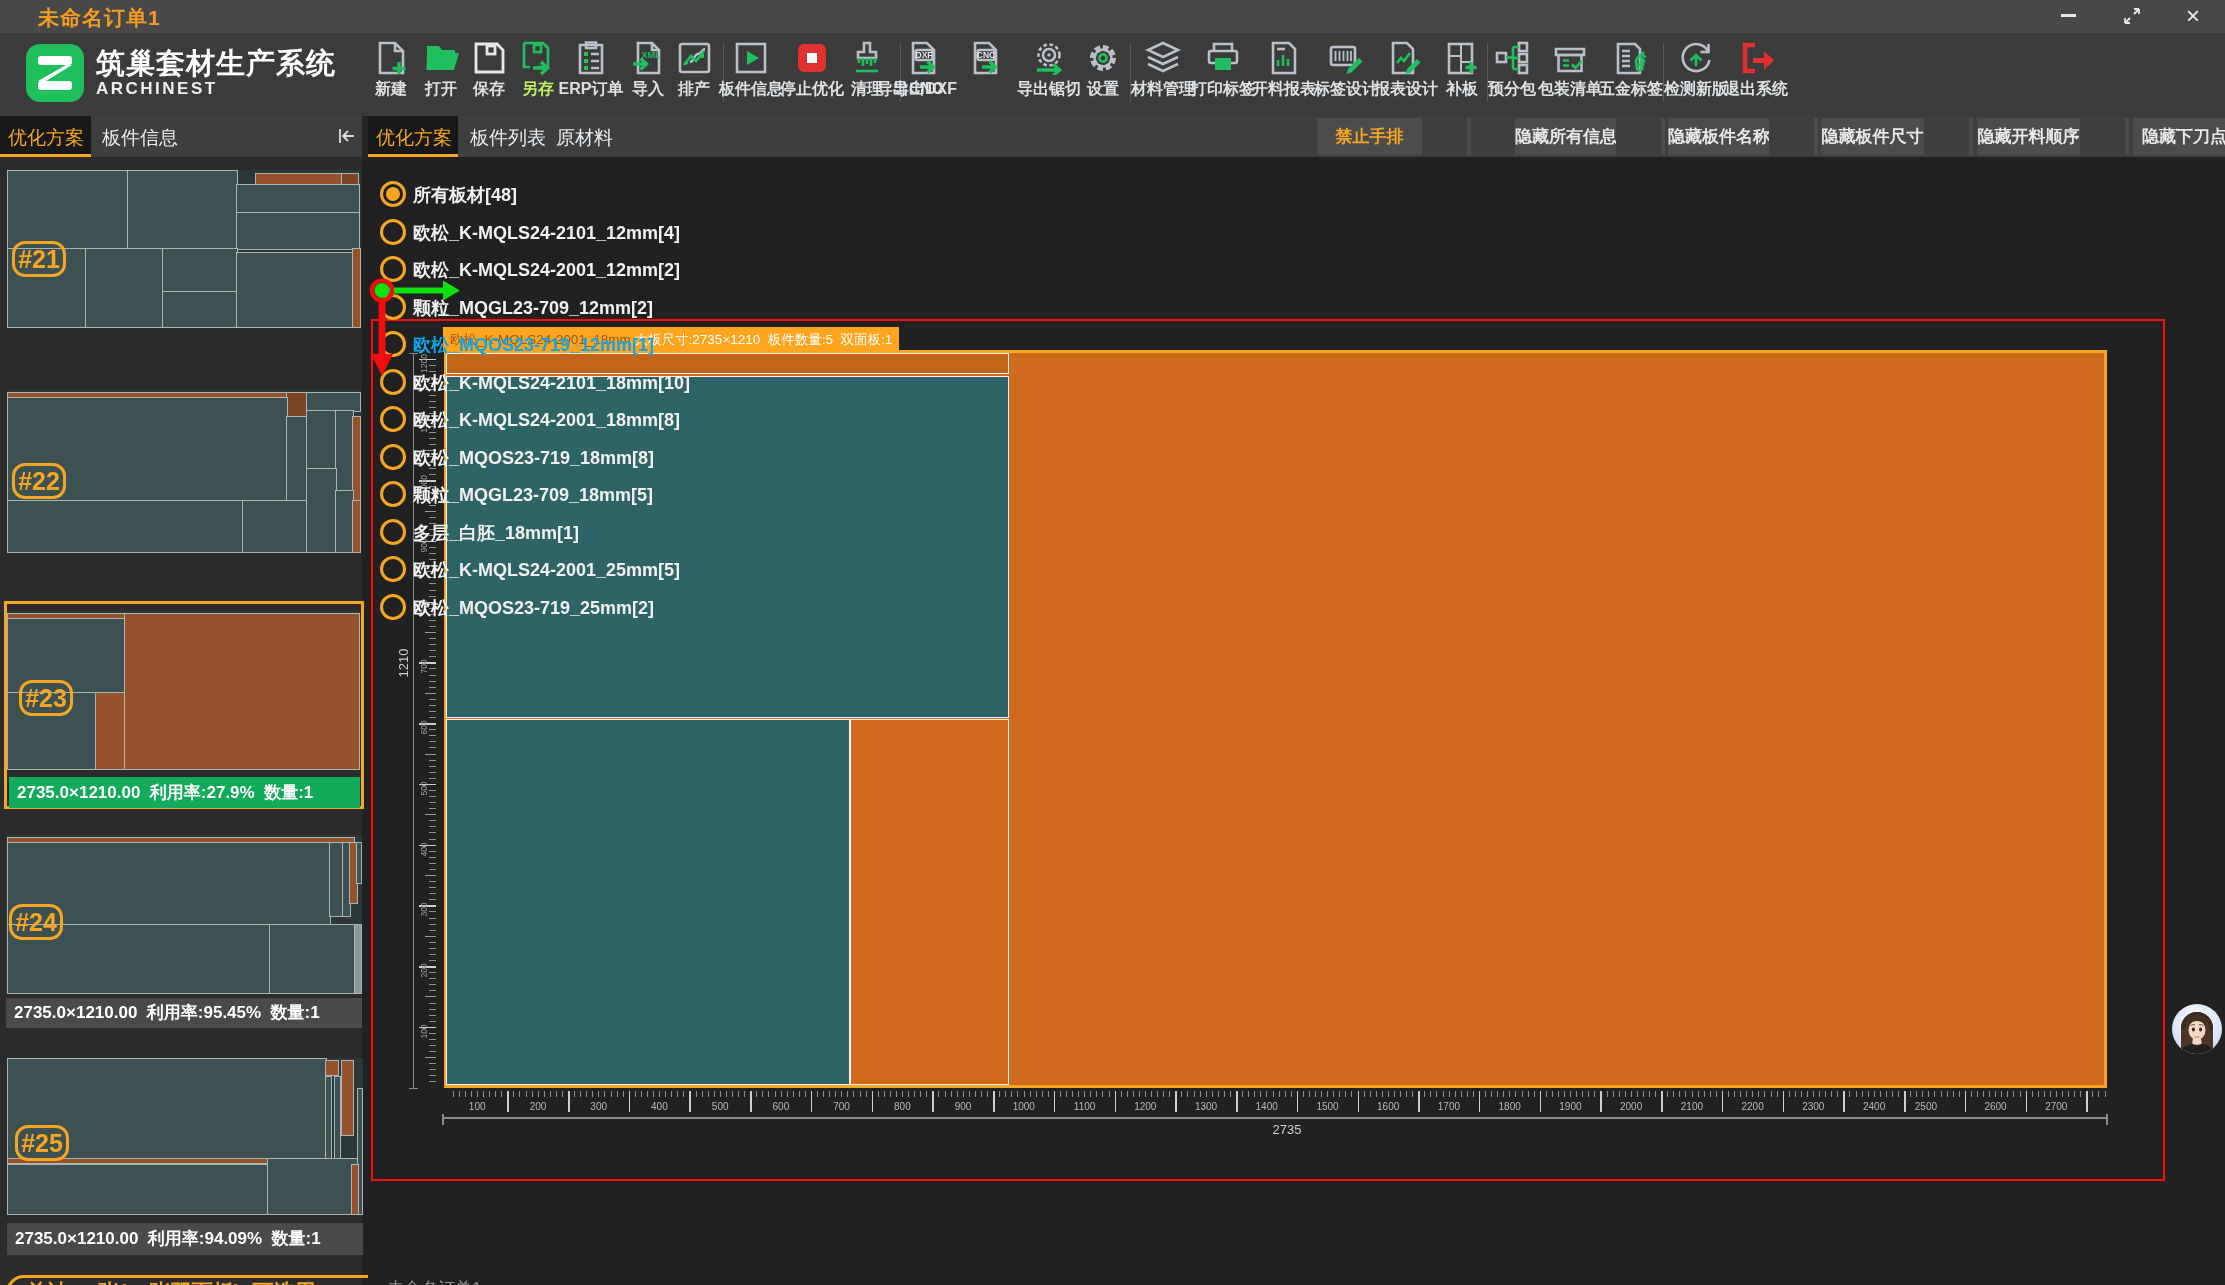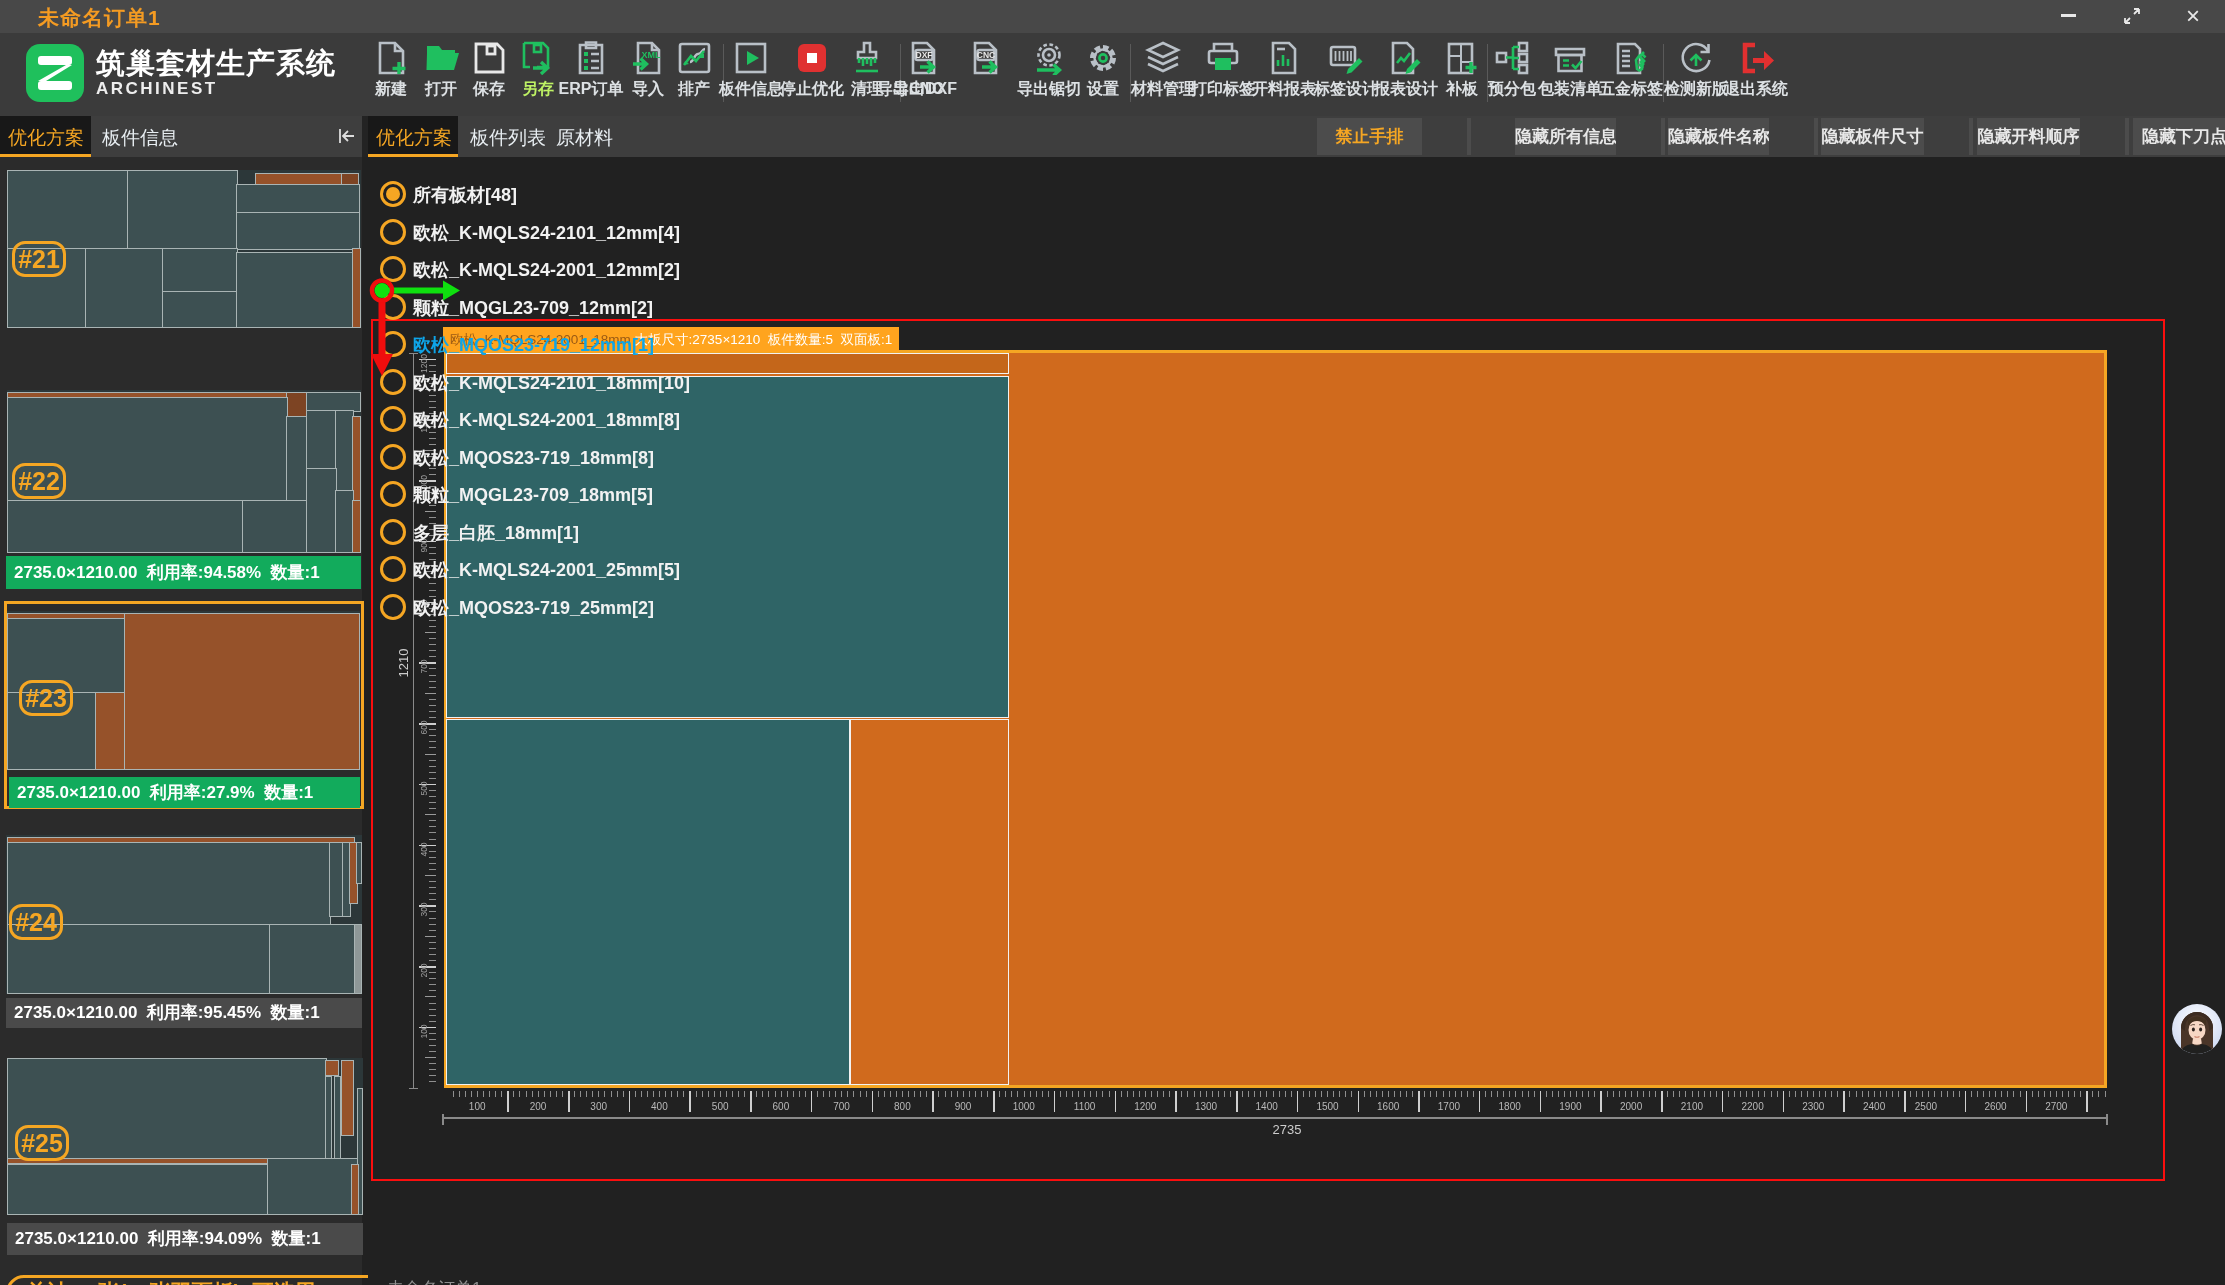--- a/index.html
+++ b/index.html
@@ -237,21 +237,20 @@
     <div class="cell" style="left:7px;top:397px;width:281px;height:105px;background:#3d5052"></div>
     <div class="cell" style="left:286px;top:416px;width:22px;height:86px;background:#3d5052"></div>
     <div class="cell" style="left:306px;top:410px;width:31px;height:60px;background:#3d5052"></div>
     <div class="cell" style="left:335px;top:410px;width:19px;height:82px;background:#3d5052"></div>
     <div class="cell" style="left:352px;top:416px;width:9px;height:86px;background:#96522a"></div>
     <div class="cell" style="left:7px;top:500px;width:237px;height:53px;background:#3d5052"></div>
     <div class="cell" style="left:242px;top:500px;width:66px;height:53px;background:#3d5052"></div>
     <div class="cell" style="left:306px;top:468px;width:31px;height:85px;background:#3d5052"></div>
     <div class="cell" style="left:335px;top:490px;width:19px;height:63px;background:#3d5052"></div>
     <div class="cell" style="left:352px;top:500px;width:9px;height:53px;background:#96522a"></div>
-<div class="abs" style="left:6px;top:556px;width:355px;height:33px;background:#12ab5c;color:#fff;font-size:17px;font-weight:bold;line-height:33px;padding-left:8px">2735.0×1210.00&nbsp; 利用率:94.58% &nbsp;数量:1</div>
 <div class="abs" style="left:4px;top:601px;width:360px;height:208px;border:3px solid #f5a623"></div>
 <div class="abs" style="left:7px;top:611px;width:353px;height:159px;background:#2c3739"></div>
 <div class="cell" style="left:7px;top:613px;width:119px;height:7px;background:#96522a"></div>
     <div class="cell" style="left:7px;top:618px;width:119px;height:76px;background:#3d5052"></div>
     <div class="cell" style="left:7px;top:692px;width:90px;height:78px;background:#3d5052"></div>
     <div class="cell" style="left:95px;top:692px;width:31px;height:78px;background:#96522a"></div>
     <div class="cell" style="left:124px;top:613px;width:236px;height:157px;background:#96522a"></div>
 <div class="abs" style="left:9px;top:777px;width:351px;height:31px;background:#12ab5c;color:#fff;font-size:17px;font-weight:bold;line-height:31px;padding-left:8px">2735.0×1210.00&nbsp; 利用率:27.9% &nbsp;数量:1</div>
 <div class="abs" style="left:6px;top:835px;width:356px;height:159px;background:#2c3739"></div>
 <div class="cell" style="left:7px;top:837px;width:348px;height:7px;background:#96522a"></div>

